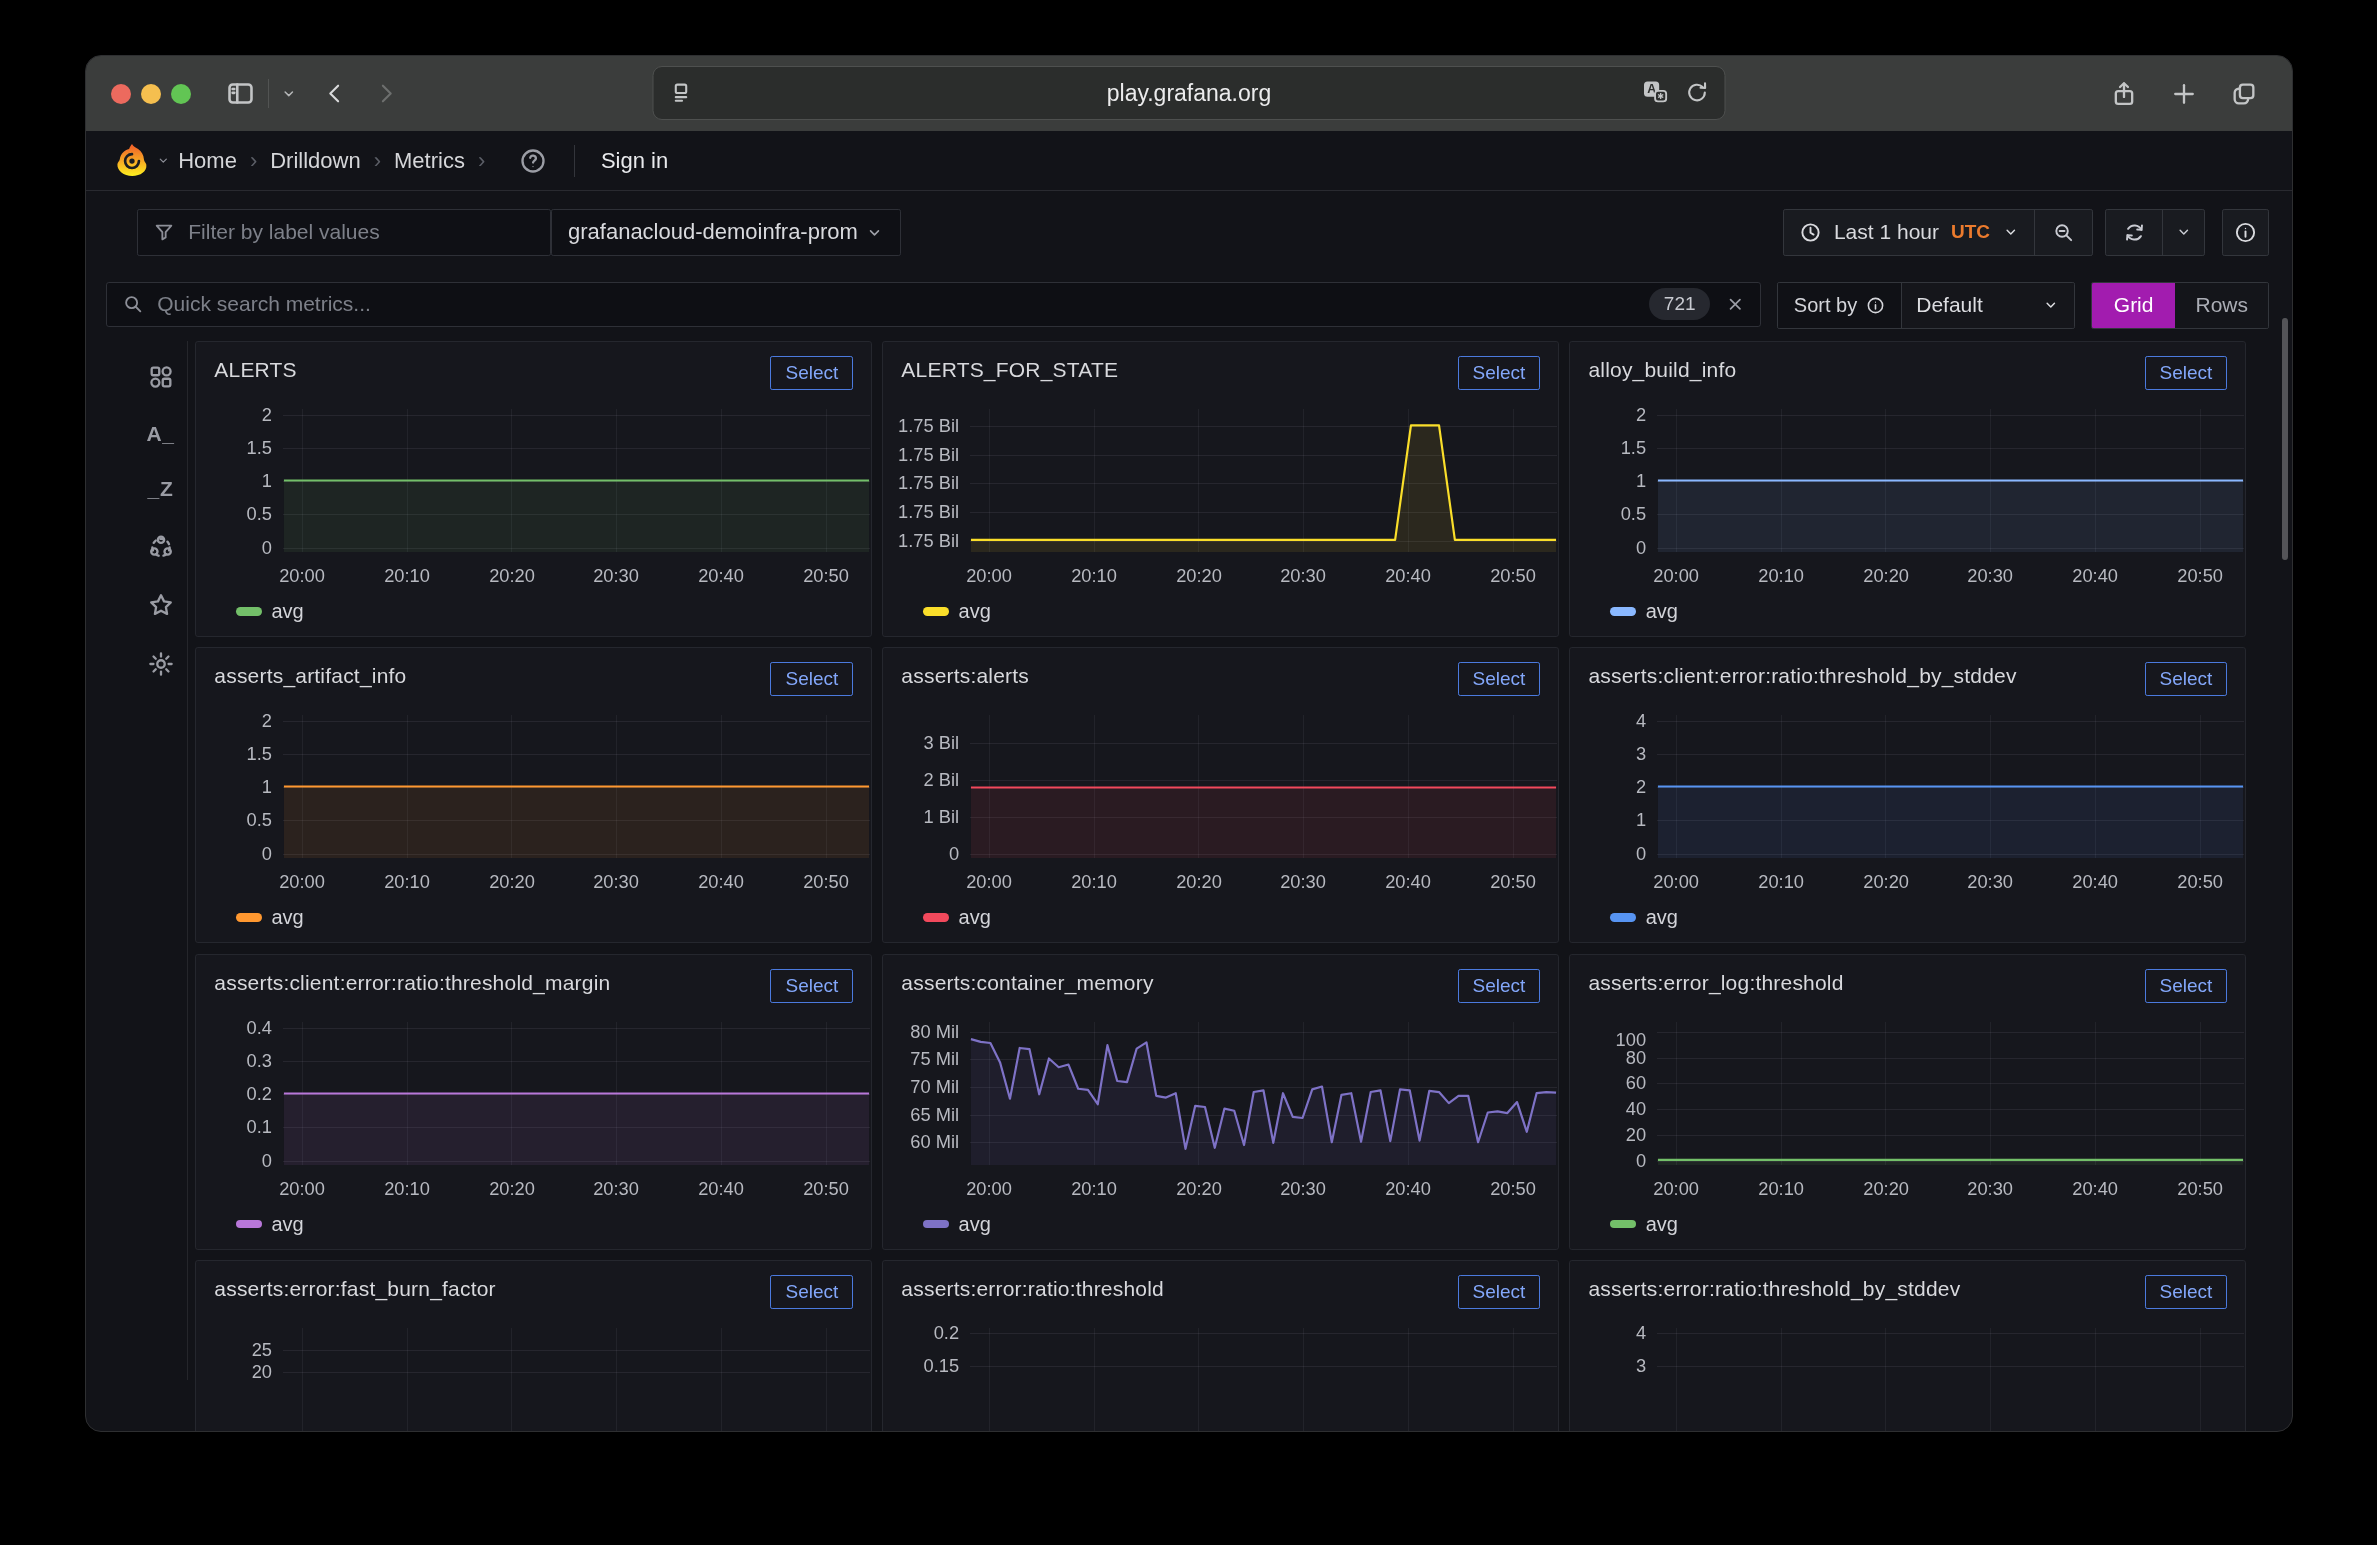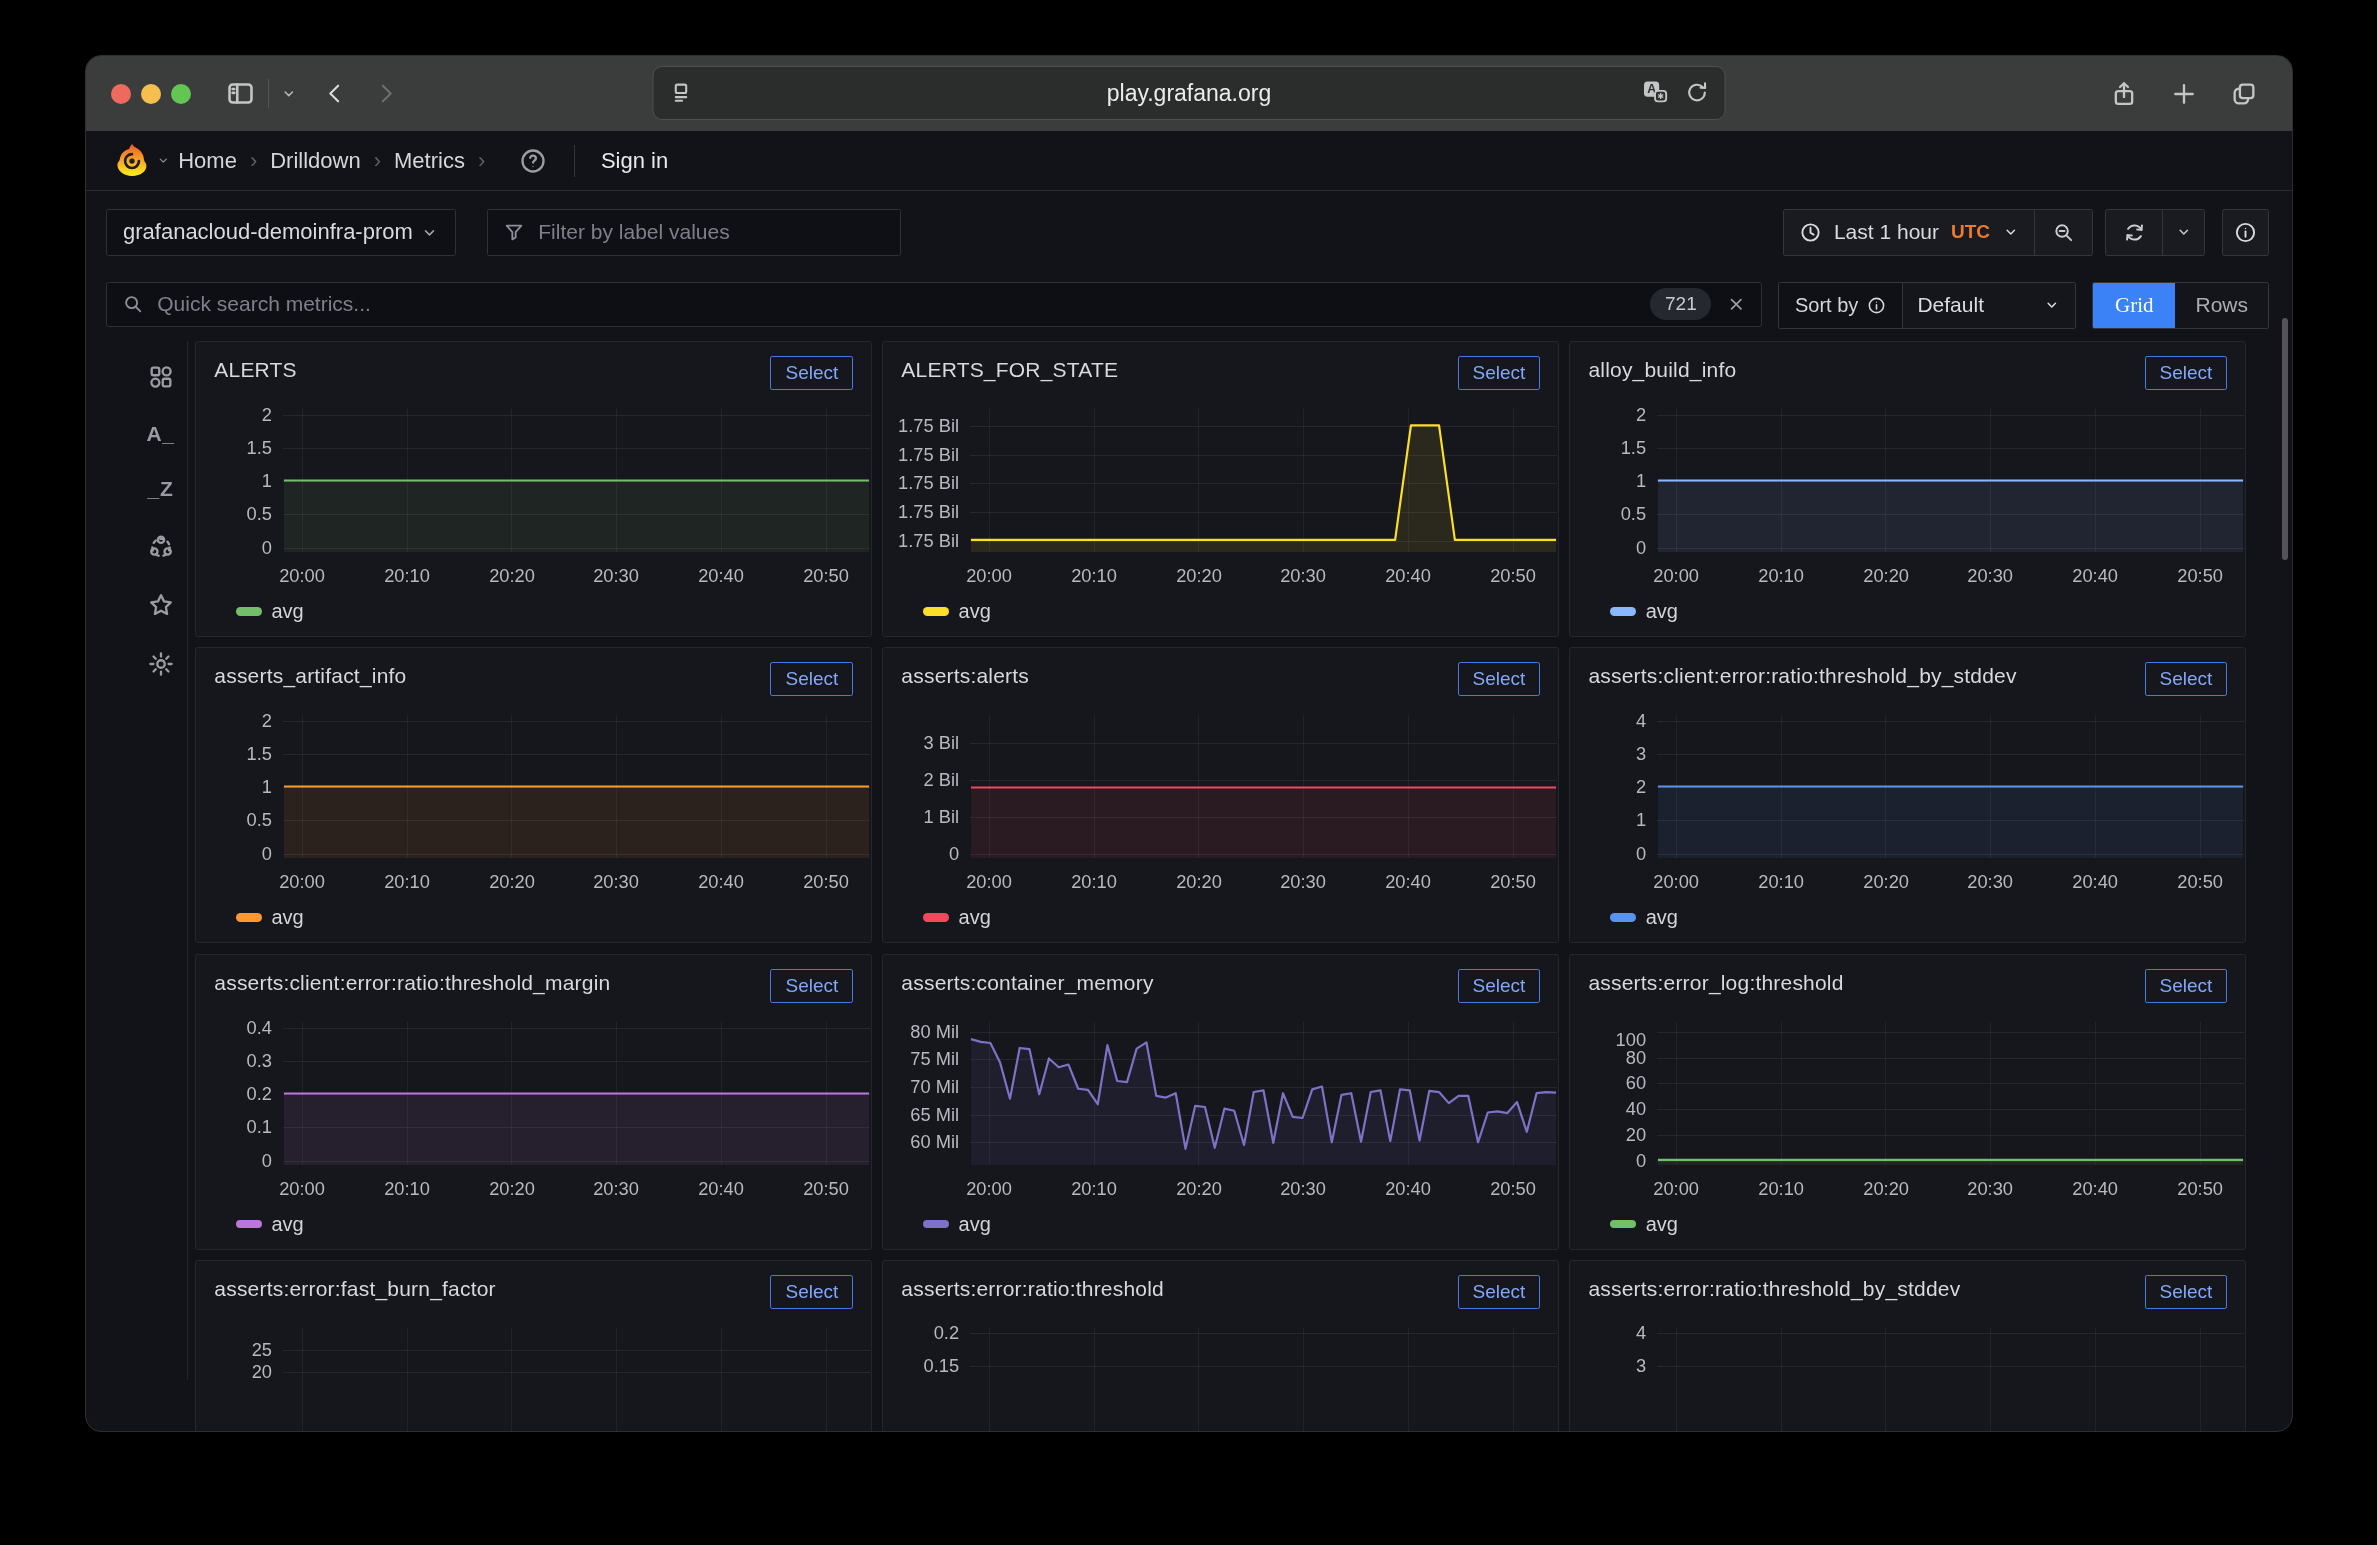--- a/index.html
+++ b/index.html
@@ -65,21 +65,21 @@
   .qsearch{flex:1;max-width:1693px;background:#0e0f14;border:0.7px solid #2e3037;border-radius:2.9px;
            display:flex;align-items:center;padding:0 14.6px;gap:11.7px;color:#8d8f98;}
   .qsearch input{flex:1;background:transparent;border:none;outline:none;color:#d7d8dc;font-size:21px;font-family:inherit;}
   .qsearch input::placeholder{color:#7d8089;}
   .count-badge{background:#26282f;color:#c9cbd2;border-radius:731px;padding:5.1px 14.6px;font-size:19px;}
   .clear-x{color:#9b9da6;display:flex;background:none;border:none;padding:0;margin-left:2.9px;}
   .sort-group{margin-left:16px;width:298px;}
   .sort-left{padding:0 16px;gap:8.8px;font-size:20px;color:#d4d5da;background:#101116;}
   .sort-right{flex:1;padding:0 14.6px;font-size:21px;color:#dcdde1;background:#15161b;justify-content:space-between;}
   .view-toggle{margin-left:16px;}
-  .vt-active{padding:12px 22px;font-size:21px;background:#3b82f6;color:#fff;font-family:Liberation Serif, serif;}
+  .vt-active{padding:12px 22px;font-size:21px;background:#a21caf;color:#fff;}
   .vt-idle{padding:0 20px;font-size:21px;background:#14151a;color:#abadb5;}
   
   .metrics{position:relative;margin-top:14.6px;}
   .rail{position:absolute;left:28.5px;top:0;width:53px;height:1039px;border-right:0.7px solid rgba(204,204,220,0.10);
         display:flex;flex-direction:column;align-items:center;gap:31px;padding-top:22px;color:#9a9ca4;}
   .rail-txt{font-size:21px;font-weight:600;letter-spacing:0.7px;color:#9a9ca4;background:none;border:none;font-family:inherit;padding:0;}
   .grid{margin-left:89px;margin-right:23px;display:grid;grid-template-columns:repeat(3,1fr);
         gap:10.2px;grid-auto-rows:296px;}
   .panel{position:relative;background:#16171d;border:0.7px solid #25272e;border-radius:2.9px;overflow:hidden;}
   .panel-title{position:absolute;left:18.3px;top:16px;margin:0;font-size:21px;font-weight:500;color:#d8d9dd;letter-spacing:0.2px;}
@@ -217,33 +217,33 @@
             <path d="M9.6 9.2a2.5 2.5 0 0 1 4.9.7c0 1.6-2.4 2-2.4 3.4"></path>
             <circle cx="12" cy="16.8" r="0.6" fill="currentColor" stroke="none"></circle>
           </svg>
       </button>
       <span class="nav-sep"></span>
       <button class="signin">Sign in</button>
     </div>
 
     <div class="filters">
       <div class="controls-row">
+        <div class="fieldbox label-filter">
+          <svg class="ic" width="22" height="22" viewBox="0 0 24 24">
+              <path d="M4 5h16l-6.2 7.2V18l-3.6 2v-7.8z"></path>
+            </svg>
+          <input readonly="" placeholder="Filter by label values" style="">
+        </div>
         <div class="fieldbox ds-select">
           <span class="val">grafanacloud-demoinfra-prom</span>
           <span class="chev">
             <svg class="ic" width="19" height="19" viewBox="0 0 24 24">
                 <polyline points="7,10 12,15 17,10"></polyline>
               </svg>
           </span>
-        </div>
-        <div class="fieldbox label-filter">
-          <svg class="ic" width="22" height="22" viewBox="0 0 24 24">
-              <path d="M4 5h16l-6.2 7.2V18l-3.6 2v-7.8z"></path>
-            </svg>
-          <input readonly="" placeholder="Filter by label values" style="">
         </div>
         <div class="btn-group time-group">
           <button class="seg time-main">
             <svg class="ic" width="23" height="23" viewBox="0 0 24 24">
                 <circle cx="12" cy="12" r="8.5"></circle>
                 <polyline points="12,7 12,12.3 15.2,14.2"></polyline>
               </svg>
             <span>Last 1 hour</span>
             <span class="utc">UTC</span>
             <svg class="ic" width="17.6" height="17.6" viewBox="0 0 24 24">

